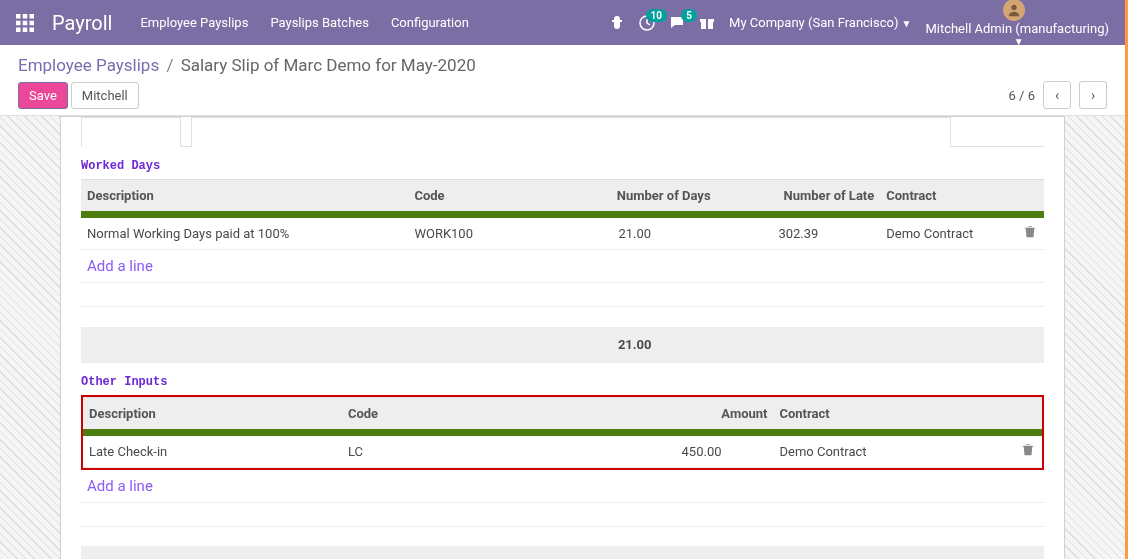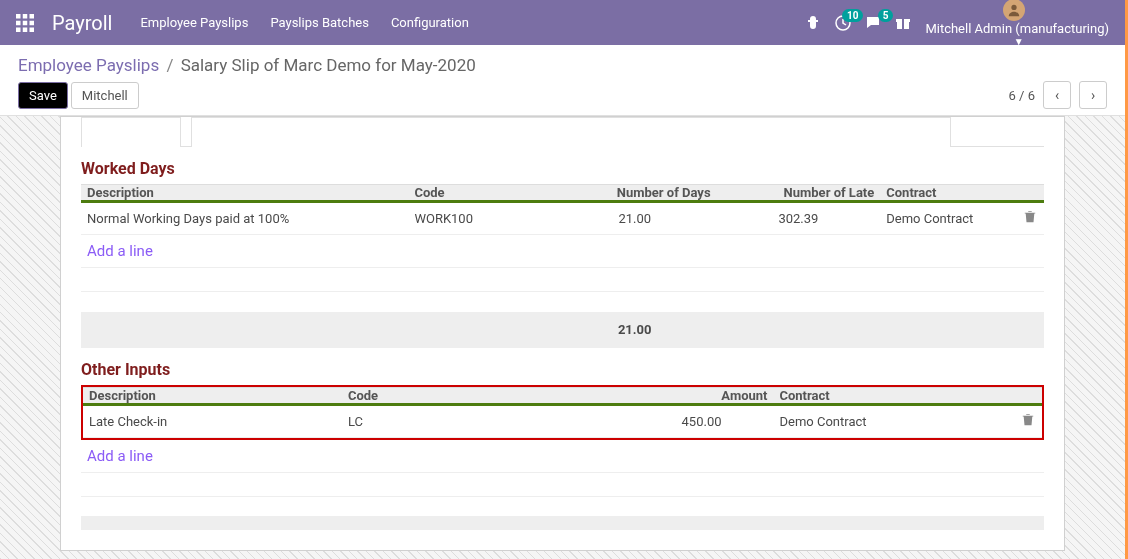--- a/index.html
+++ b/index.html
@@ -17,30 +17,30 @@
 .company { cursor:pointer; }
 .avatar { width:22px; height:22px; border-radius:50%; background:#d4a574; display:inline-flex; align-items:center; justify-content:center; margin-right:6px;}
 .avatar svg { width:14px; height:14px; fill:#7b5a3a; }
 .caret { font-size:10px; margin-left:3px; }
 .crumbbar { background:#fff; border-bottom:1px solid #e0e0e0; padding:10px 18px 6px 18px;}
 .bc { font-size:17px; color:#7c6db0; }
 .bc .sep { color:#888; margin:0 3px;}
 .bc .cur { color:#666; }
 .btnrow { display:flex; align-items:center; margin-top:6px; }
 .btn { border:1px solid #ccc; background:#fff; color:#555; font-size:13px; padding:5px 10px; border-radius:3px; cursor:pointer;}
-.btn.primary { background:#000000; color:#fff; border-color:#7b6ea4; margin-right:3px; }
+.btn.primary { background:#ec4899; color:#fff; border-color:#7b6ea4; margin-right:3px; }
 .pager { margin-left:auto; display:flex; align-items:center; gap:8px; font-size:13px; color:#555;}
 .pbtn { border:1px solid #ccc; background:#fff; width:28px; height:28px; display:flex; align-items:center; justify-content:center; cursor:pointer; border-radius:3px; font-size:14px; color:#555;}
 .sheet-wrap { padding:0 60px 10px 60px;}
 .sheet { background:#fff; border:1px solid #d0d0d0; padding:0 20px 20px 20px; min-height:430px;}
 .tab-stub { height:30px; border-bottom:1px solid #e0e0e0; display:flex; gap:10px; margin-bottom:5px;}
 .tab-stub .t { border:1px solid #e0e0e0; border-bottom:none; width:100px; height:30px; background:#fff;}
-.section-title { color:#7f1d1d; font-size:16px; font-weight:bold; margin:12px 0 6px 0; }
+.section-title { color:#6d28d9; font-size:12px; font-weight:bold; margin:12px 0 6px 0;font-family:Liberation Mono, monospace; }
 table { width:100%; border-collapse:collapse; font-size:13px; }
-th { background:#eee; text-align:left; padding:0 6px; font-weight:bold; color:#555; border-top:1px solid #ddd; border-bottom:3px solid #4d7c0f;}
+th { background:#eee; text-align:left; padding:8px 6px; font-weight:bold; color:#555; border-top:1px solid #ddd; border-bottom:7px solid #4d7c0f;}
 th.num { text-align:right; }
 td { padding:7px 6px; border-bottom:1px solid #eee; color:#4a4a4a; }
 td.num { text-align:center; }
 .addline { color:#8b5cf6; cursor:pointer; padding:7px 6px; font-size:15px;}
 .footer-row { background:#eee; }
 .footer-row td { font-weight:bold; padding:10px 6px;}
 .trash { cursor:pointer; text-align:center; }
 .trash svg { width:14px; height:14px; fill:#888; }
 .highlight { border:2px solid #cc0000; padding:0;}
 .spacer-row td { height:20px; border:none;}
@@ -89,20 +89,21 @@
         </svg>
         <span class="badge">5</span>
       </span>
     <span class="ico">
         <svg viewBox="0 0 16 16">
           <rect x="2" y="6" width="12" height="8"></rect>
           <rect x="1" y="4" width="14" height="3"></rect>
           <rect x="7" y="4" width="2" height="10" fill="#7b6ea4"></rect>
         </svg>
       </span>
+    <span class="company"><span>My Company (San Francisco)</span><span class="caret">▼</span></span>
     <span style="display:flex;align-items:center;flex-direction:column;">
       <span class="avatar">
           <svg viewBox="0 0 16 16">
             <circle cx="8" cy="5" r="3"></circle>
             <path d="M2 15c0-3 3-5 6-5s6 2 6 5"></path>
           </svg>
         </span>
       <span>Mitchell Admin (manufacturing)</span>
         <span class="caret">▼</span>
     </span>

